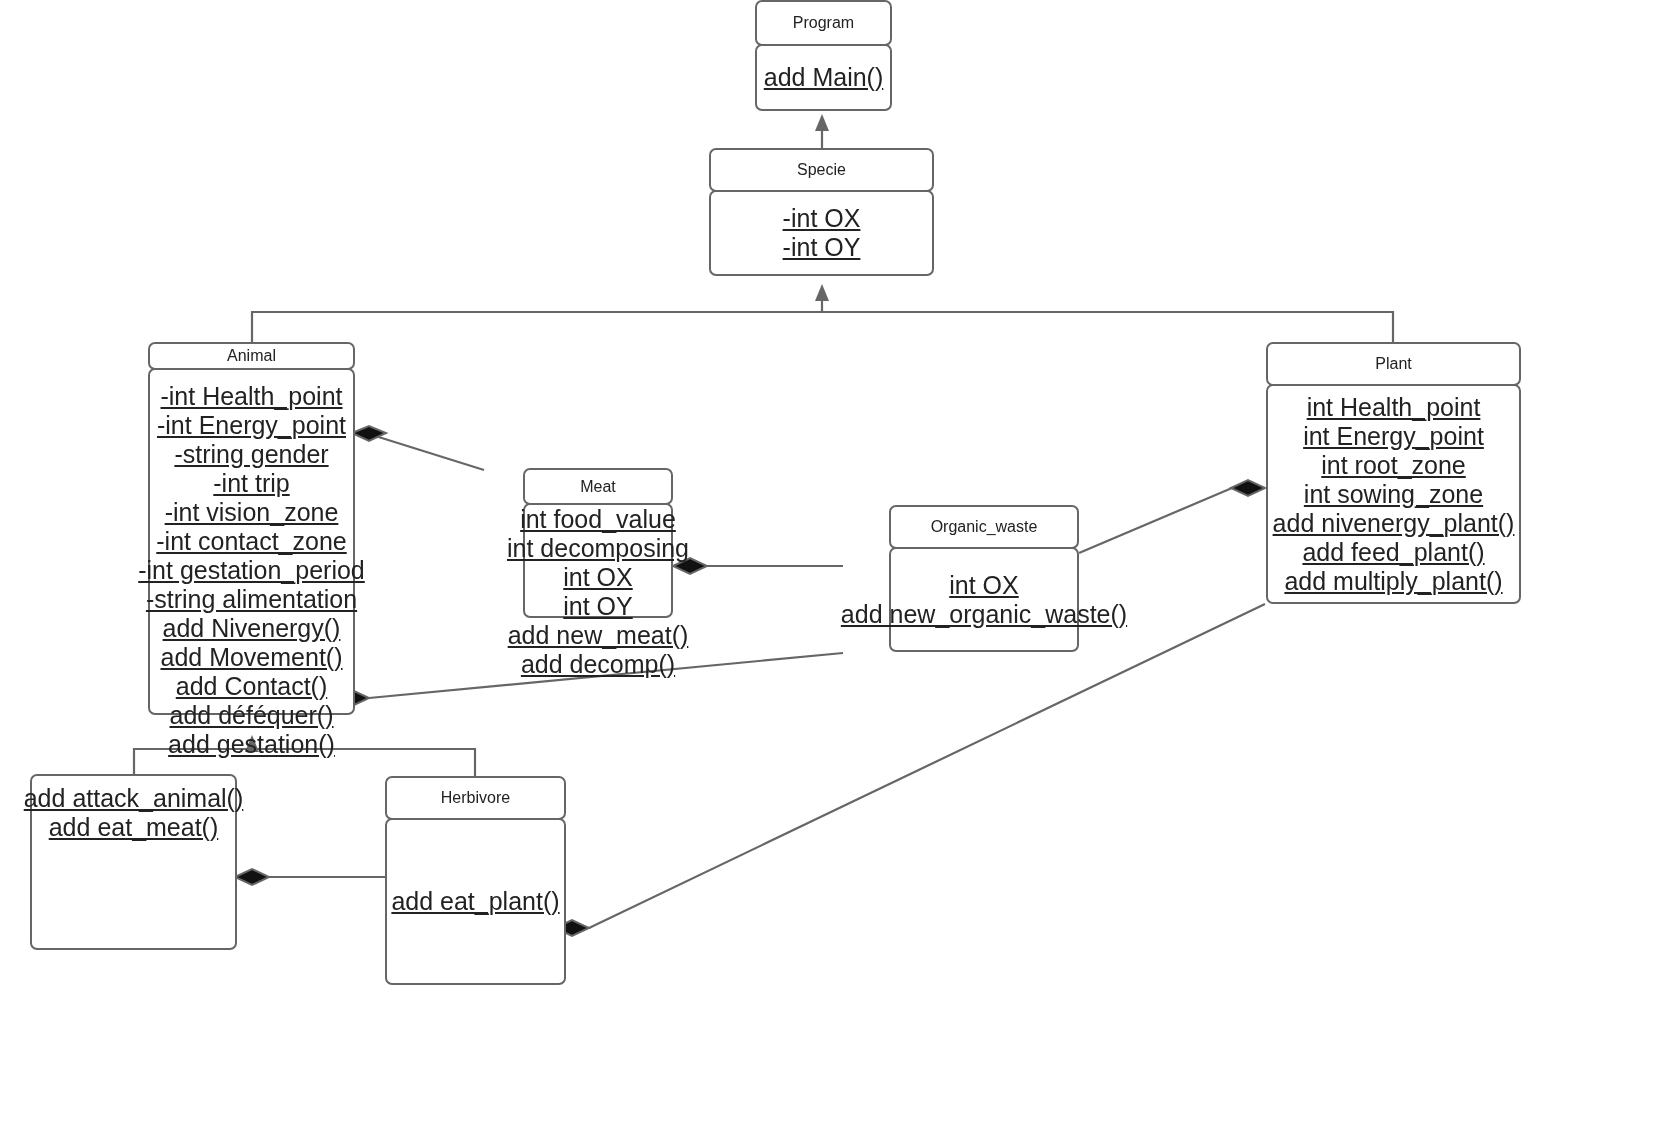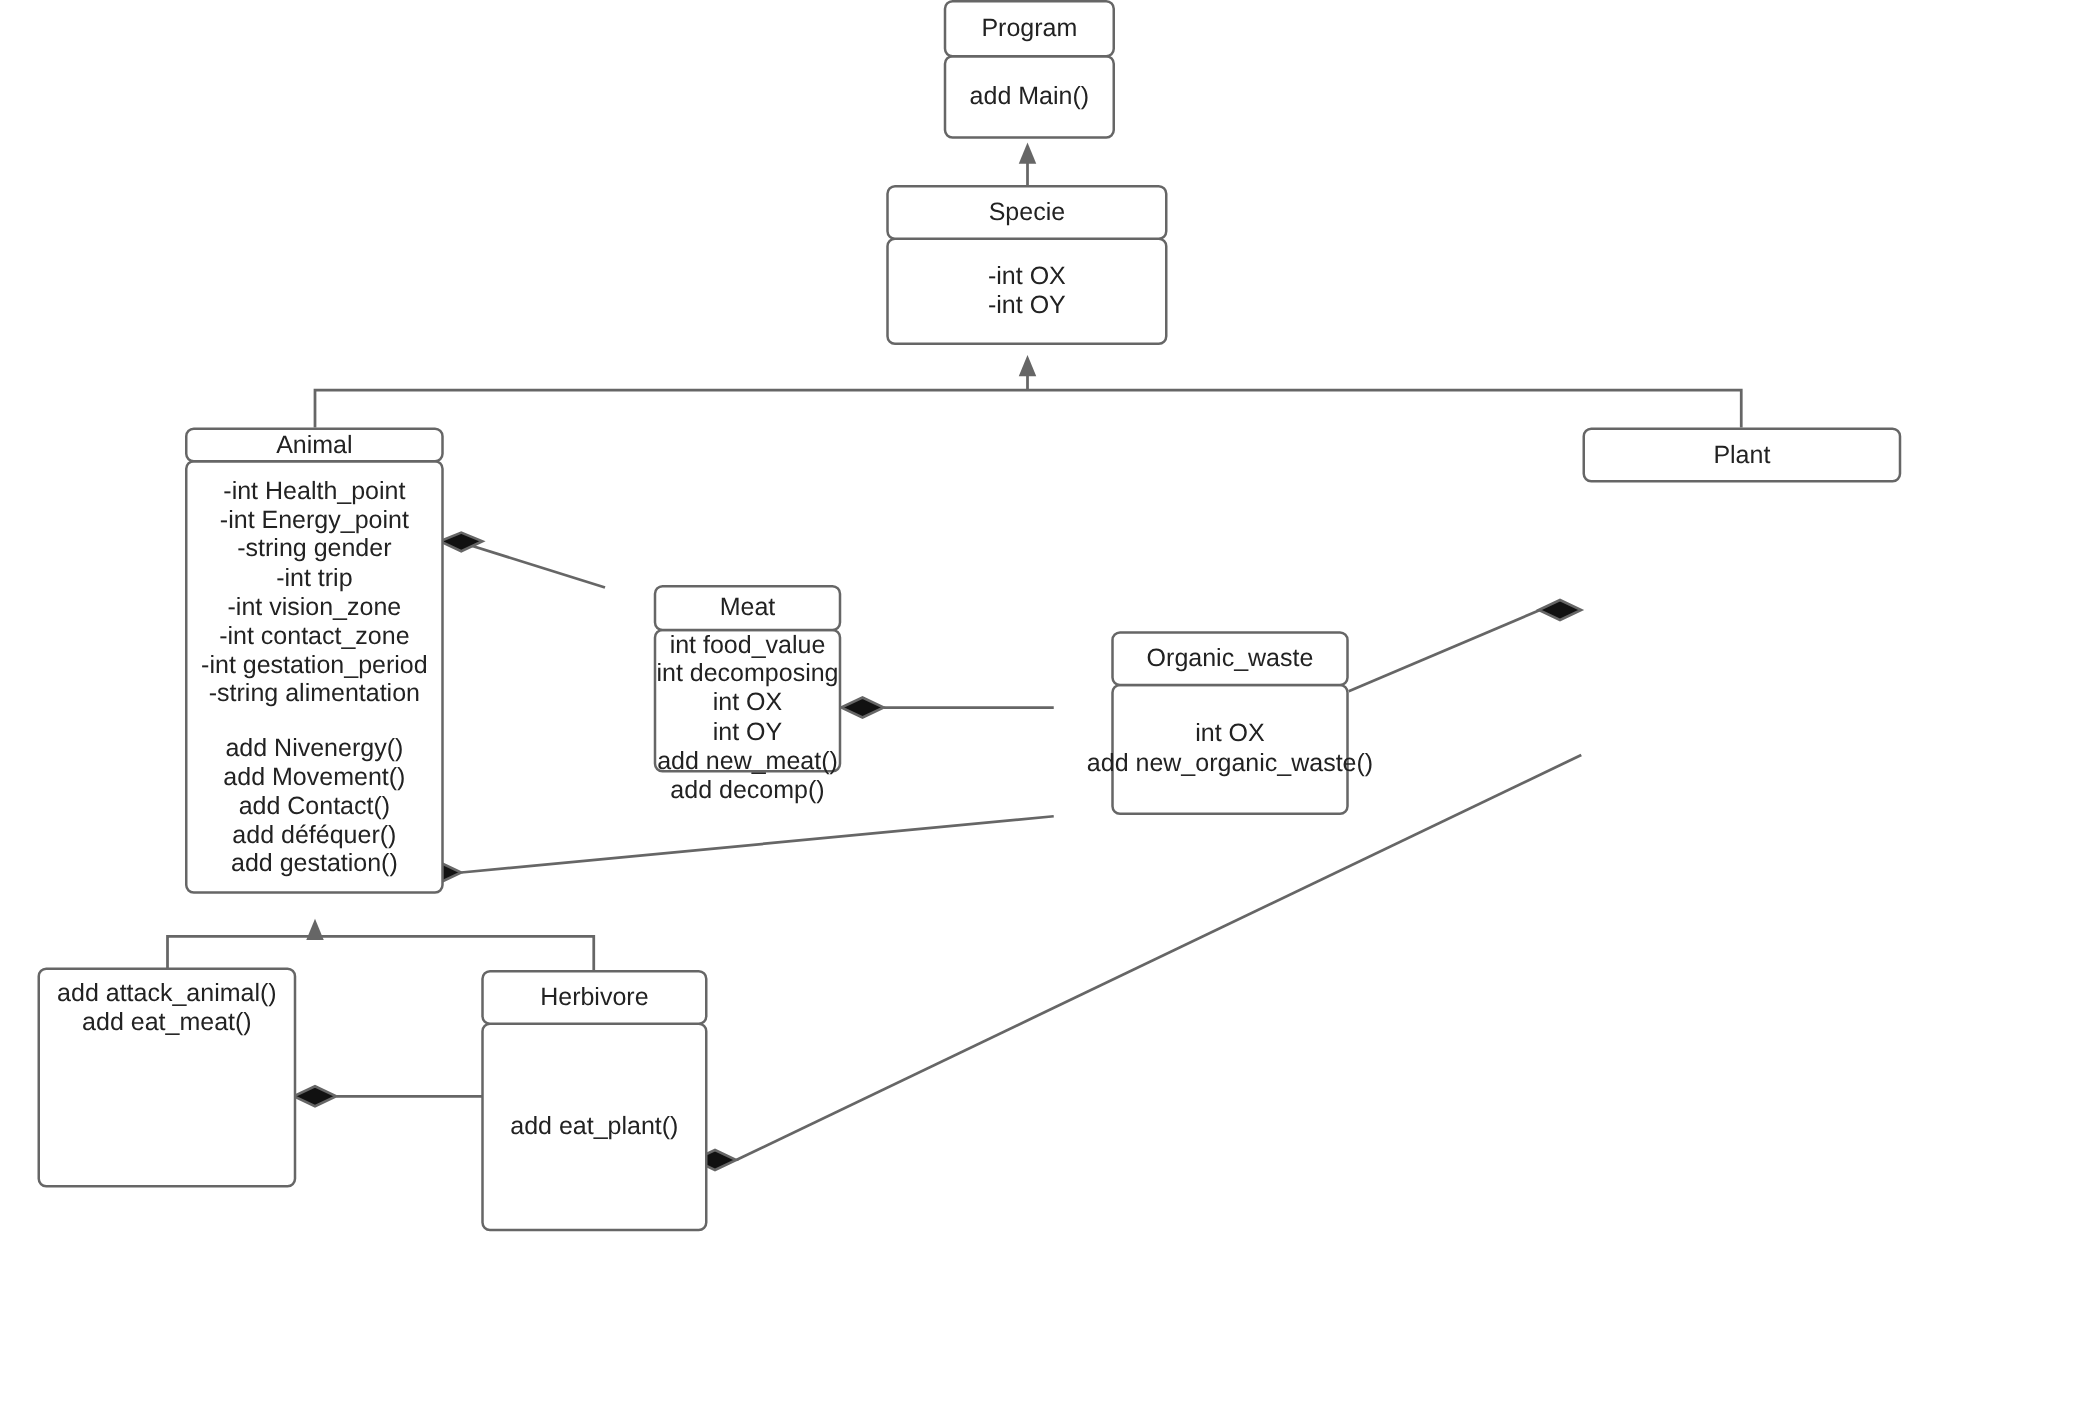--- a/index.html
+++ b/index.html
@@ -25,39 +25,40 @@
     box-sizing: border-box;
   }
   .uml-header {
     box-sizing: border-box;
     border: 2px solid #666666;
     border-radius: 7px;
     background: #ffffff;
     display: flex;
     align-items: center;
     justify-content: center;
-    font-size: 20px;
+    font-size: 16px;
     color: #222222;
     position: relative;
     z-index: 3;
   }
   .uml-body {
     box-sizing: border-box;
     border: 2px solid #666666;
     border-radius: 7px;
     background: #ffffff;
     display: flex;
     flex-direction: column;
     align-items: center;
     justify-content: center;
-    font-size: 20px;
+    font-size: 25px;
     color: #222222;
     position: relative;
     margin-top: -2px;
     z-index: 2;
+    text-decoration: underline;
   }
   .uml-body .line {
     line-height: 1.16;
     white-space: pre;
     text-align: center;
   }
   .uml-body .spacer {
     height: 20px;
   }
   svg.edges {
@@ -156,20 +157,29 @@
       <div class="line">add Contact()</div>
       <div class="line">add déféquer()</div>
       <div class="line">add gestation()</div>
     </div>
   </div>
 
   <div class="uml-class" style="left:1266px; top:342px; width:255px;">
     <div class="uml-header" style="height:44px;">
       <span>Plant</span>
     </div>
+    <div class="uml-body" style="height:220px;">
+      <div class="line">int Health_point</div>
+      <div class="line">int Energy_point</div>
+      <div class="line">int root_zone</div>
+      <div class="line">int sowing_zone</div>
+      <div class="line">add nivenergy_plant()</div>
+      <div class="line">add feed_plant()</div>
+      <div class="line">add multiply_plant()</div>
+    </div>
   </div>
 
   <div class="uml-class" style="left:483px; top:468px; width:190px;padding-left:40px;">
     <div class="uml-header" style="height:37px;">
       <span>Meat</span>
     </div>
     <div class="uml-body" style="height:115px;justify-content:space-between;">
       <div class="line">int food_value</div>
       <div class="line">int decomposing</div>
       <div class="line">int OX</div>

